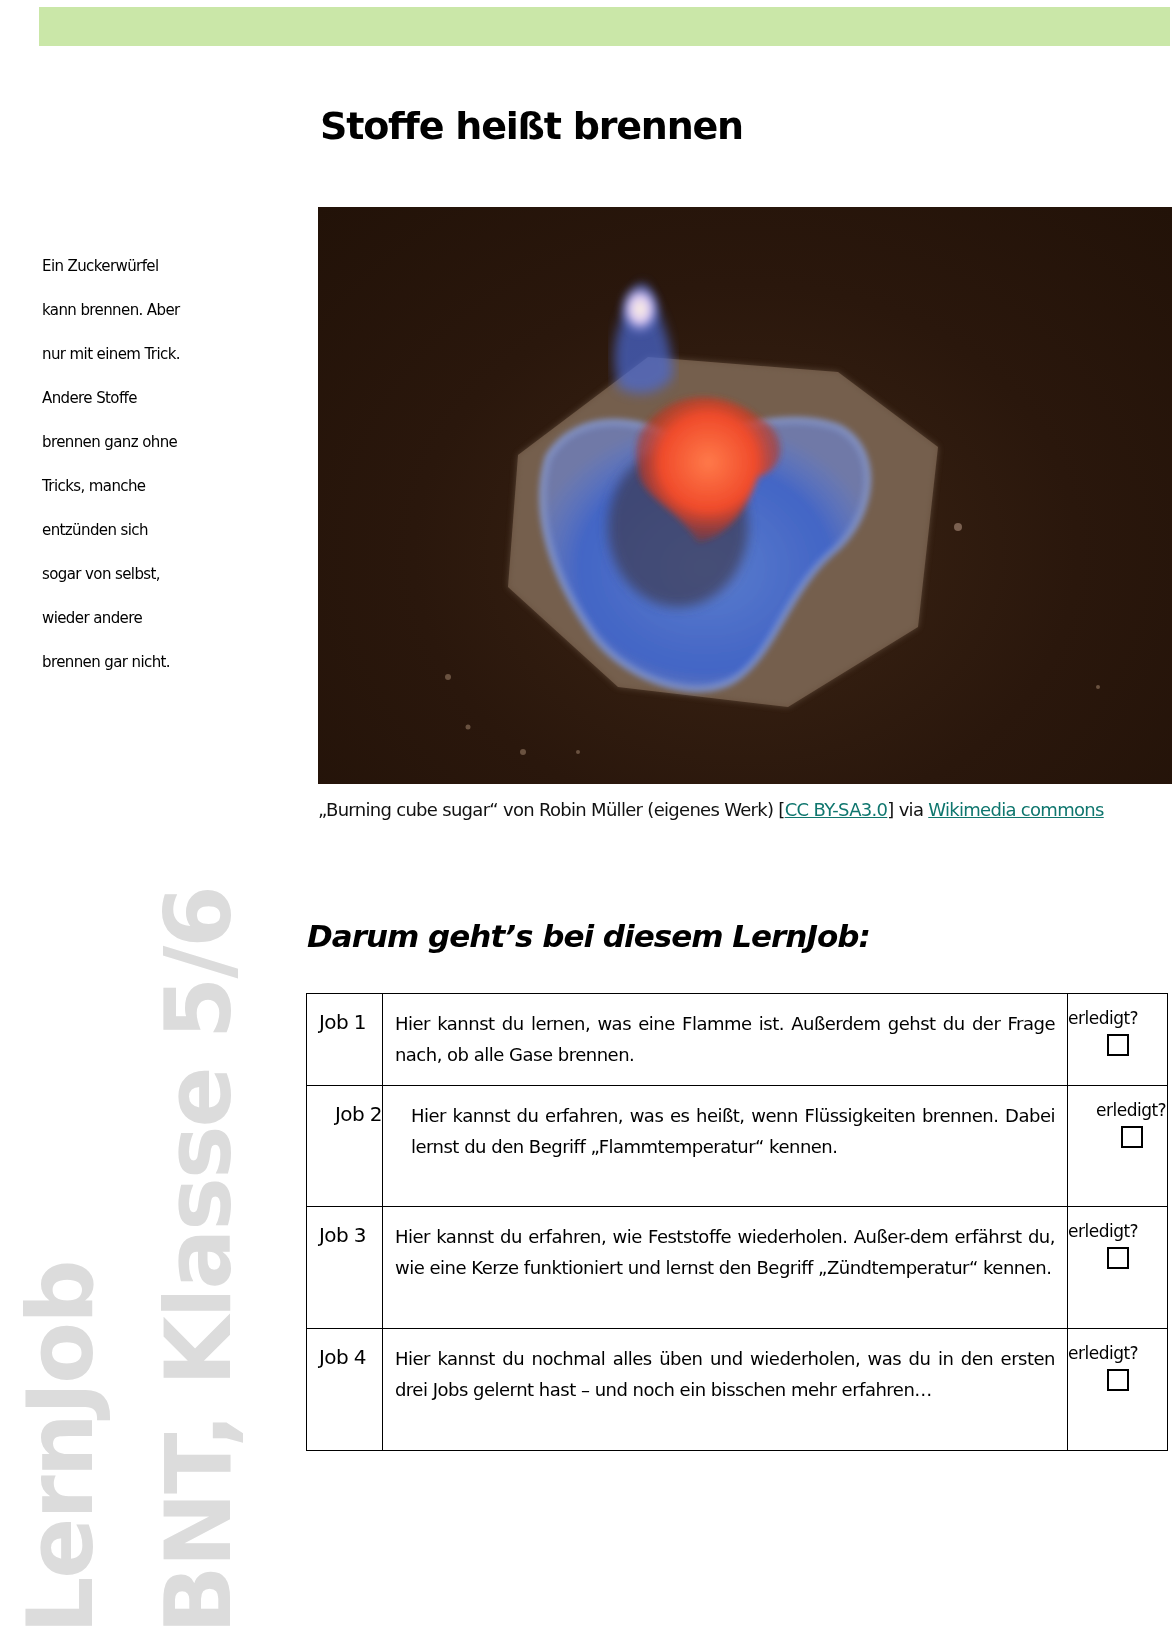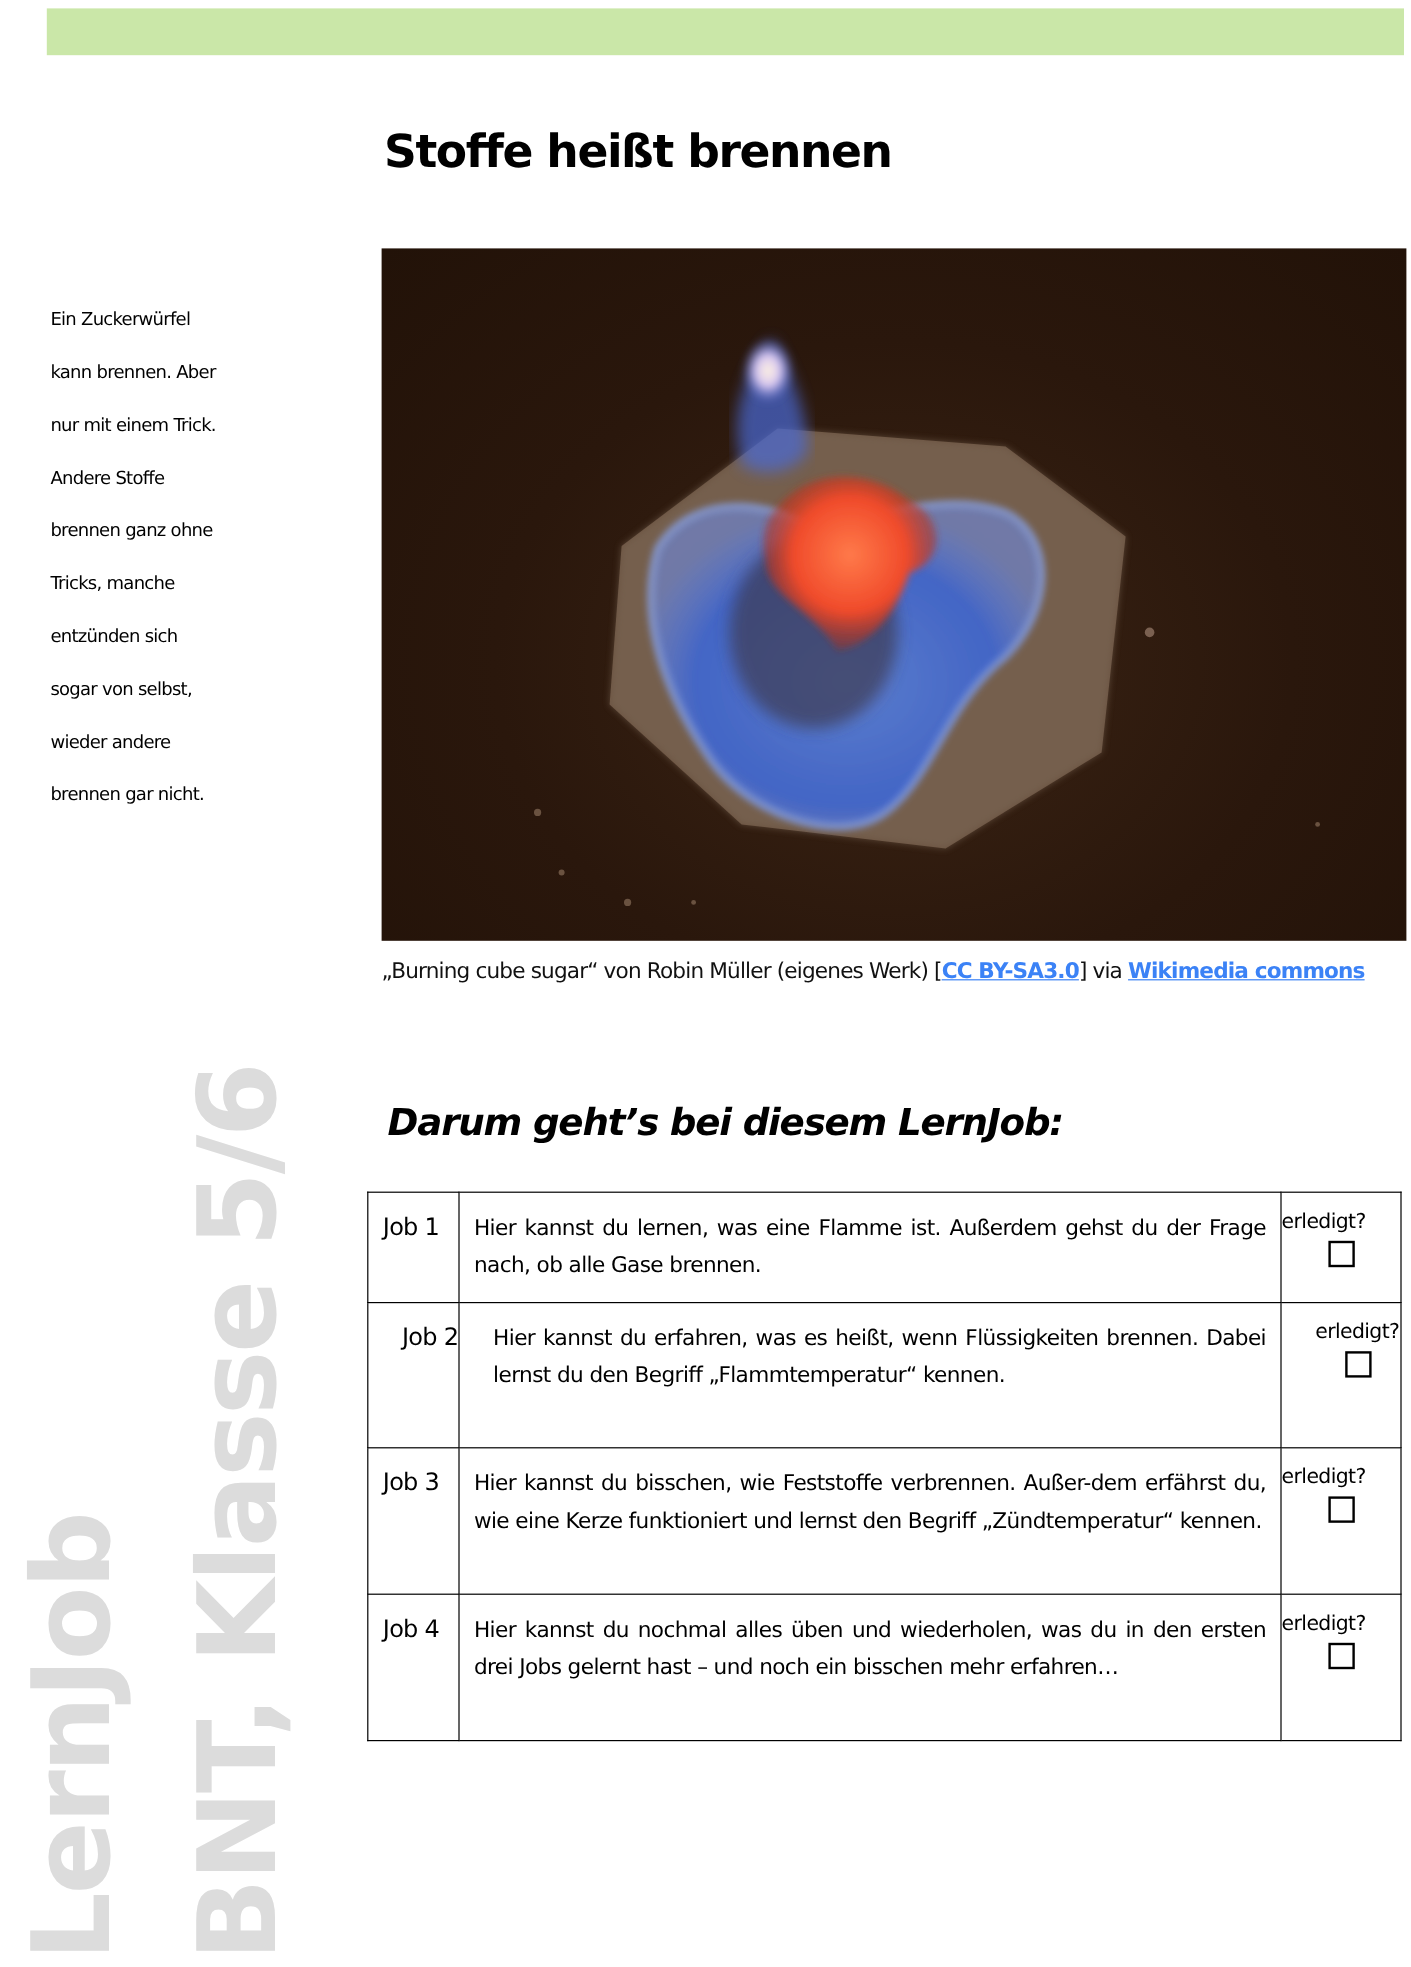--- a/index.html
+++ b/index.html
@@ -8,28 +8,28 @@
   .green-bar { position:absolute; left:39px; top:7px; width:1131px; height:39px; background:#cae7a8; }
   .title { position:absolute; left:320px; top:104px; font-family:"DejaVu Sans", sans-serif;
            font-weight:bold; font-size:38px; letter-spacing:-1.2px; white-space:nowrap; }
   .intro { position:absolute; left:42px; top:244px; width:230px; font-size:15px; line-height:44px;
            font-family:"DejaVu Sans", sans-serif; letter-spacing:-0.6px; white-space:pre-line; }
   .photo { position:absolute; left:318px; top:207px; width:854px; height:577px; overflow:hidden;
            background:radial-gradient(ellipse at 50% 60%, #3b2414 0%, #2a170c 55%, #221208 100%); }
   .photo svg { position:absolute; left:0; top:0; }
   .caption { position:absolute; left:318px; top:799px; font-size:18px; white-space:nowrap;
              font-family:"DejaVu Sans", sans-serif; letter-spacing:-0.7px; color:#111; }
-  .caption a { color:#3b82f6; text-decoration:underline;font-weight:bold; }
+  .caption a { color:#0f766e; text-decoration:underline; }
   .watermark { position:absolute; left:0; top:0; width:0; height:0; }
   .wm-line { position:absolute; font-family:"DejaVu Sans", sans-serif; font-weight:bold; color:#dcdcdc;
              white-space:nowrap; transform-origin:0 0; transform:rotate(-90deg); letter-spacing:-2px; }
   .wm-1 { left:8px; top:1634px; font-size:90px; }
   .wm-2 { left:146px; top:1634px; font-size:90px; }
   .section-heading { position:absolute; left:307px; top:918px; font-family:"DejaVu Sans", sans-serif;
-                     font-weight:bold; font-style:italic; font-size:31px; letter-spacing:-1px; white-space:nowrap;margin-left:16px; }
+                     font-weight:bold; font-style:italic; font-size:31px; letter-spacing:-1px; white-space:nowrap; }
   table.jobs { position:absolute; left:306px; top:993px; width:862px; border-collapse:collapse;
                font-family:"DejaVu Sans", sans-serif; }
   table.jobs td { border:1.5px solid #000; vertical-align:top; }
   td.job-label { width:69px; padding:16px 0 0 12px; font-size:20px; letter-spacing:-0.6px; white-space:nowrap; }
   td.job-desc { padding:14px 12px 12px 12px; font-size:18px; line-height:31.4px; text-align:justify;
                 letter-spacing:-0.5px; }
   td.job-done { width:100px; text-align:left; padding:14px 0 0 0; font-size:17px; letter-spacing:-0.5px; }
   .checkbox { display:block; width:18px; height:18px; border:2.5px solid #000; margin:6px auto 0 auto; background:#fff; cursor:pointer; }
   tr.r1 td { height:92px; box-sizing:border-box; }
   tr.r2 td { height:121px; box-sizing:border-box;padding-left:28px; }
@@ -126,21 +126,21 @@
   <tr class="r2">
     <td class="job-label">Job 2</td>
     <td class="job-desc">Hier kannst du erfahren, was es heißt, wenn Flüssigkeiten brennen. Dabei lernst du den Begriff „Flammtemperatur“ kennen.</td>
     <td class="job-done">
       <span>erledigt?</span>
       <span class="checkbox"></span>
     </td>
   </tr>
   <tr class="r3">
     <td class="job-label">Job 3</td>
-    <td class="job-desc">Hier kannst du bisschen, wie Feststoffe verbrennen. Außer-dem erfährst du, wie eine Kerze funktioniert und lernst den Begriff „Zündtemperatur“ kennen.</td>
+    <td class="job-desc">Hier kannst du erfahren, wie Feststoffe wiederholen. Außer-dem erfährst du, wie eine Kerze funktioniert und lernst den Begriff „Zündtemperatur“ kennen.</td>
     <td class="job-done">
       <span>erledigt?</span>
       <span class="checkbox"></span>
     </td>
   </tr>
   <tr class="r4">
     <td class="job-label">Job 4</td>
     <td class="job-desc">Hier kannst du nochmal alles üben und wiederholen, was du in den ersten drei Jobs gelernt hast – und noch ein bisschen mehr erfahren…</td>
     <td class="job-done">
       <span>erledigt?</span>

